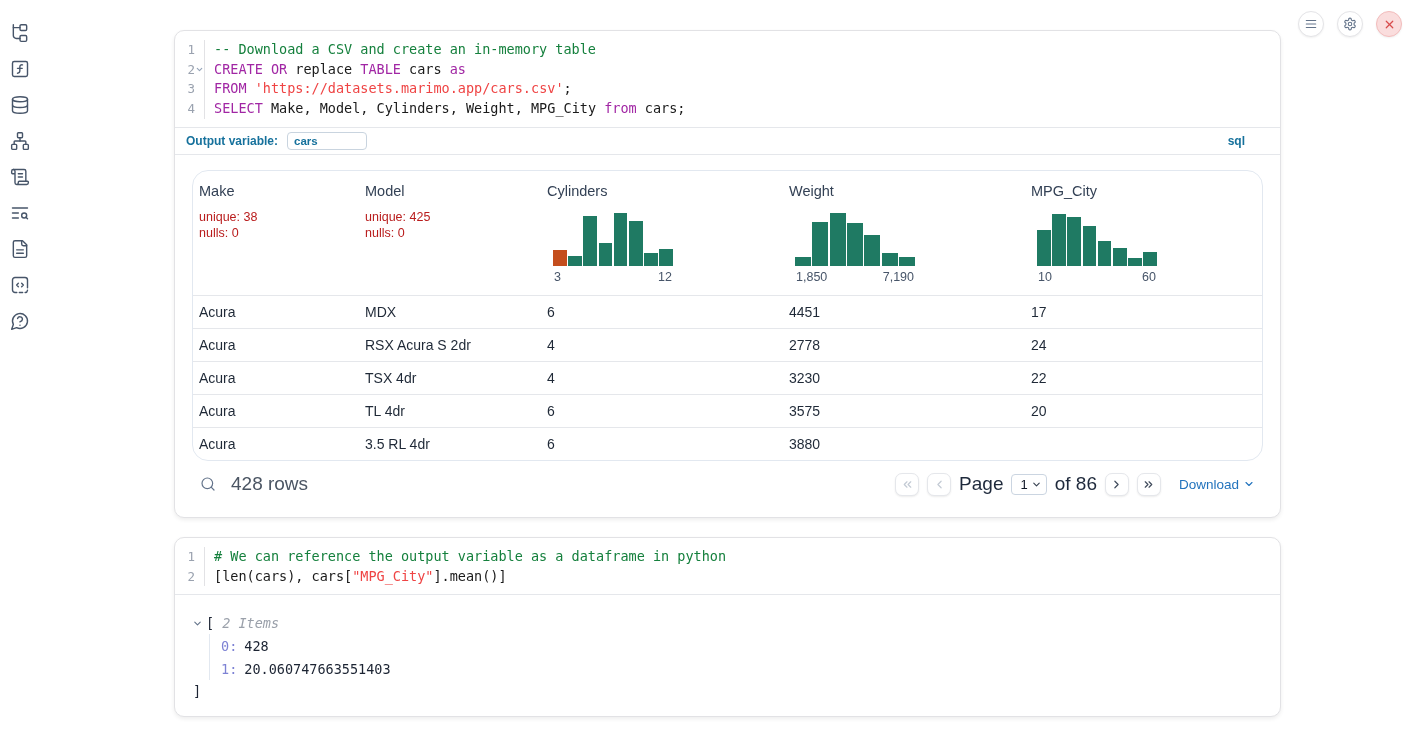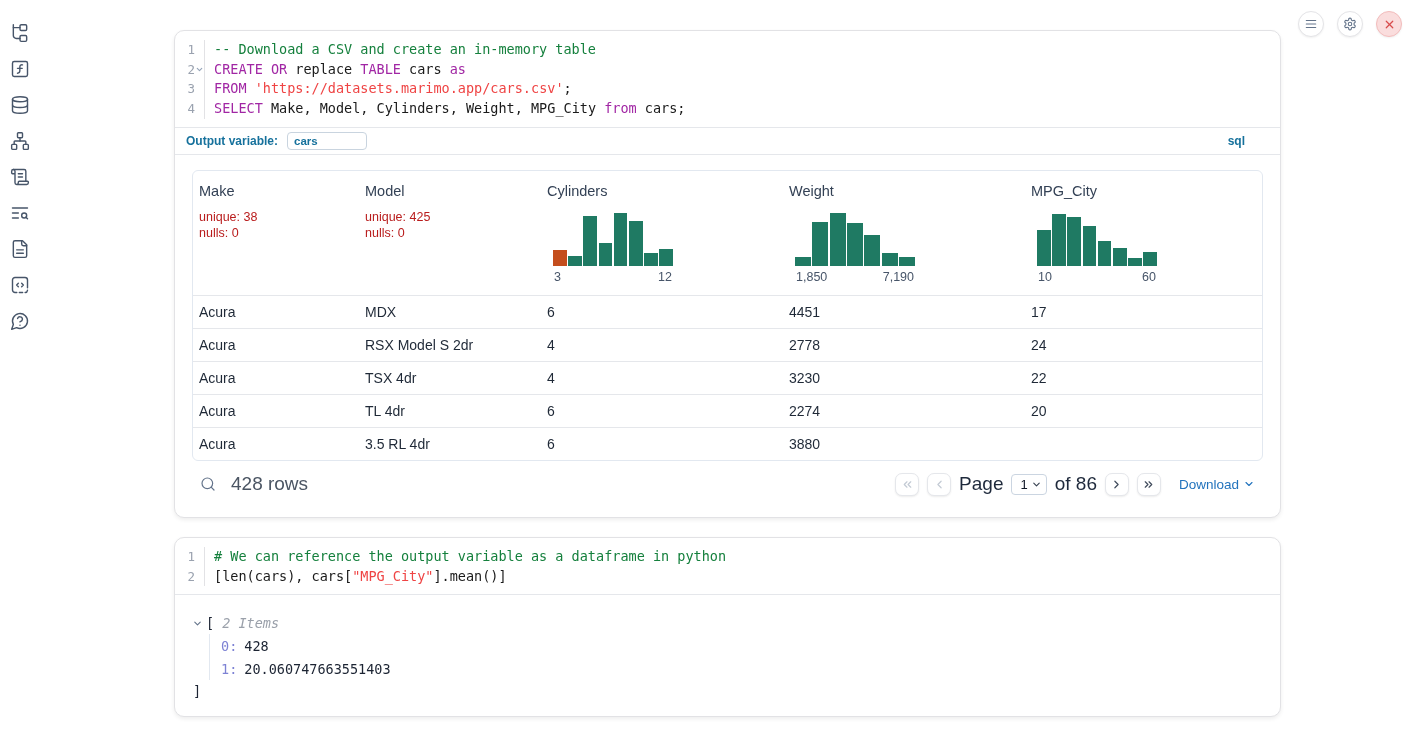--- a/index.html
+++ b/index.html
@@ -57,21 +57,21 @@
   .outvar-label { color:#16719c; font-weight:bold; font-size:12px; }
   .outvar-input {
     margin-left:9px; width:80px; height:18px; border:1px solid #c9d4df; border-radius:4px;
     font-family:"Liberation Sans", sans-serif; font-size:11.5px; font-weight:bold; color:#16719c;
     padding:1px 6px; outline:none;
   }
   .lang-badge { margin-left:auto; margin-right:24px; color:#16719c; font-weight:bold; font-size:12px; }
 
   
   .output-section { border-top:1px solid #e5e7eb; padding:15px 17px 16px 17px; }
-  .table-card { border:1px solid #e2e8f0; border-radius:6px; overflow:hidden; }
+  .table-card { border:1px solid #e2e8f0; border-radius:16px; overflow:hidden; }
   .t-header, .t-row { display:grid; grid-template-columns:166px 182px 242px 242px 242px; }
   .t-header { height:124px; }
   .th-cell { padding:12px 6px 8px 6px; }
   .th-name { color:#334155; font-size:14.5px; }
   .th-stats { margin-top:10px; color:#b91c1c; font-size:12.5px; line-height:16px; }
   .hist-wrap { margin-top:12px; width:120px; margin-left:6px; }
   .hist { height:55px; display:flex; align-items:flex-end; gap:1.5px; }
   .hist .bar { flex:1; }
   .hist-labels { display:flex; justify-content:space-between; color:#475569; font-size:12.5px; margin-top:4px; padding:0 1px; }
   .t-row { border-top:1px solid #e5e7eb; height:33px; }
@@ -312,37 +312,37 @@
         <div>
             <div class="t-row">
               <span class="t-cell">Acura</span>
               <span class="t-cell">MDX</span>
               <span class="t-cell">6</span>
               <span class="t-cell">4451</span>
               <span class="t-cell">17</span>
             </div>
             <div class="t-row">
               <span class="t-cell">Acura</span>
-              <span class="t-cell">RSX Model S 2dr</span>
+              <span class="t-cell">RSX Acura S 2dr</span>
               <span class="t-cell">4</span>
               <span class="t-cell">2778</span>
               <span class="t-cell">24</span>
             </div>
             <div class="t-row">
               <span class="t-cell">Acura</span>
               <span class="t-cell">TSX 4dr</span>
               <span class="t-cell">4</span>
               <span class="t-cell">3230</span>
               <span class="t-cell">22</span>
             </div>
             <div class="t-row">
               <span class="t-cell">Acura</span>
               <span class="t-cell">TL 4dr</span>
               <span class="t-cell">6</span>
-              <span class="t-cell">2274</span>
+              <span class="t-cell">3575</span>
               <span class="t-cell">20</span>
             </div>
             <div class="t-row">
               <span class="t-cell">Acura</span>
               <span class="t-cell">3.5 RL 4dr</span>
               <span class="t-cell">6</span>
               <span class="t-cell">3880</span>
             </div>
           </div>
       </div>

